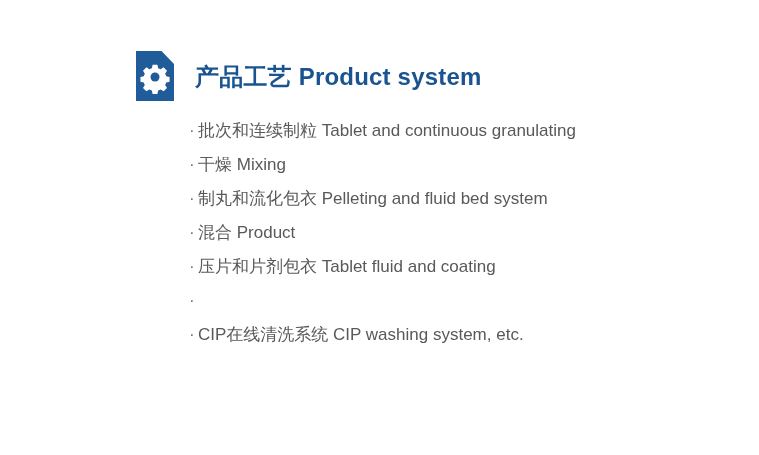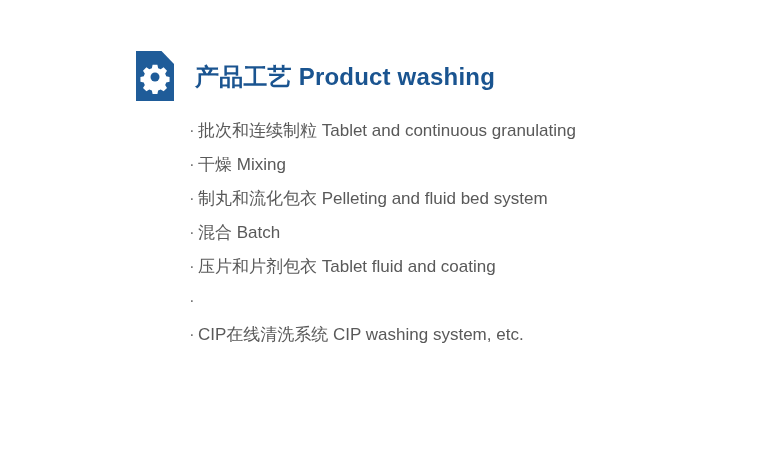--- a/index.html
+++ b/index.html
@@ -89,21 +89,21 @@
   <div class="header">
 
     <svg class="doc-gear-icon" viewBox="0 0 38 50" aria-hidden="true">
       <path d="M0 0 H25.5 L38 13 V50 H0 Z" fill="#1f5c99"></path>
       <g transform="translate(19,26)" fill="#ffffff">
         <path d="M-2.4,-12.2 h4.8 l0.75,3.35 a9.6,9.6 0 0 1 2.55,1.06 l2.9,-1.85 l3.4,3.4 l-1.85,2.9 a9.6,9.6 0 0 1 1.06,2.55 l3.35,0.75 v4.8 l-3.35,0.75 a9.6,9.6 0 0 1 -1.06,2.55 l1.85,2.9 l-3.4,3.4 l-2.9,-1.85 a9.6,9.6 0 0 1 -2.55,1.06 l-0.75,3.35 h-4.8 l-0.75,-3.35 a9.6,9.6 0 0 1 -2.55,-1.06 l-2.9,1.85 l-3.4,-3.4 l1.85,-2.9 a9.6,9.6 0 0 1 -1.06,-2.55 l-3.35,-0.75 v-4.8 l3.35,-0.75 a9.6,9.6 0 0 1 1.06,-2.55 l-1.85,-2.9 l3.4,-3.4 l2.9,1.85 a9.6,9.6 0 0 1 2.55,-1.06 Z"></path>
         <circle cx="0" cy="0" r="4.5" fill="#1f5c99"></circle>
       </g>
     </svg>
 
-    <div class="header-title">产品工艺 Product washing</div>
+    <div class="header-title">产品工艺 Product system</div>
   </div>
 
   <ul class="process-list">
 
     <li class="process-item">
       <span class="item-bullet">·</span>
       <span class="item-text">批次和连续制粒 Tablet and continuous granulating</span>
     </li>
 
     <li class="process-item">
@@ -111,21 +111,21 @@
       <span class="item-text">干燥 Mixing</span>
     </li>
 
     <li class="process-item">
       <span class="item-bullet">·</span>
       <span class="item-text">制丸和流化包衣 Pelleting and fluid bed system</span>
     </li>
 
     <li class="process-item">
       <span class="item-bullet">·</span>
-      <span class="item-text">混合 Batch</span>
+      <span class="item-text">混合 Product</span>
     </li>
 
     <li class="process-item">
       <span class="item-bullet">·</span>
       <span class="item-text">压片和片剂包衣 Tablet fluid and coating</span>
     </li>
 
     <li class="process-item">
       <span class="item-bullet">·</span>
     </li>

